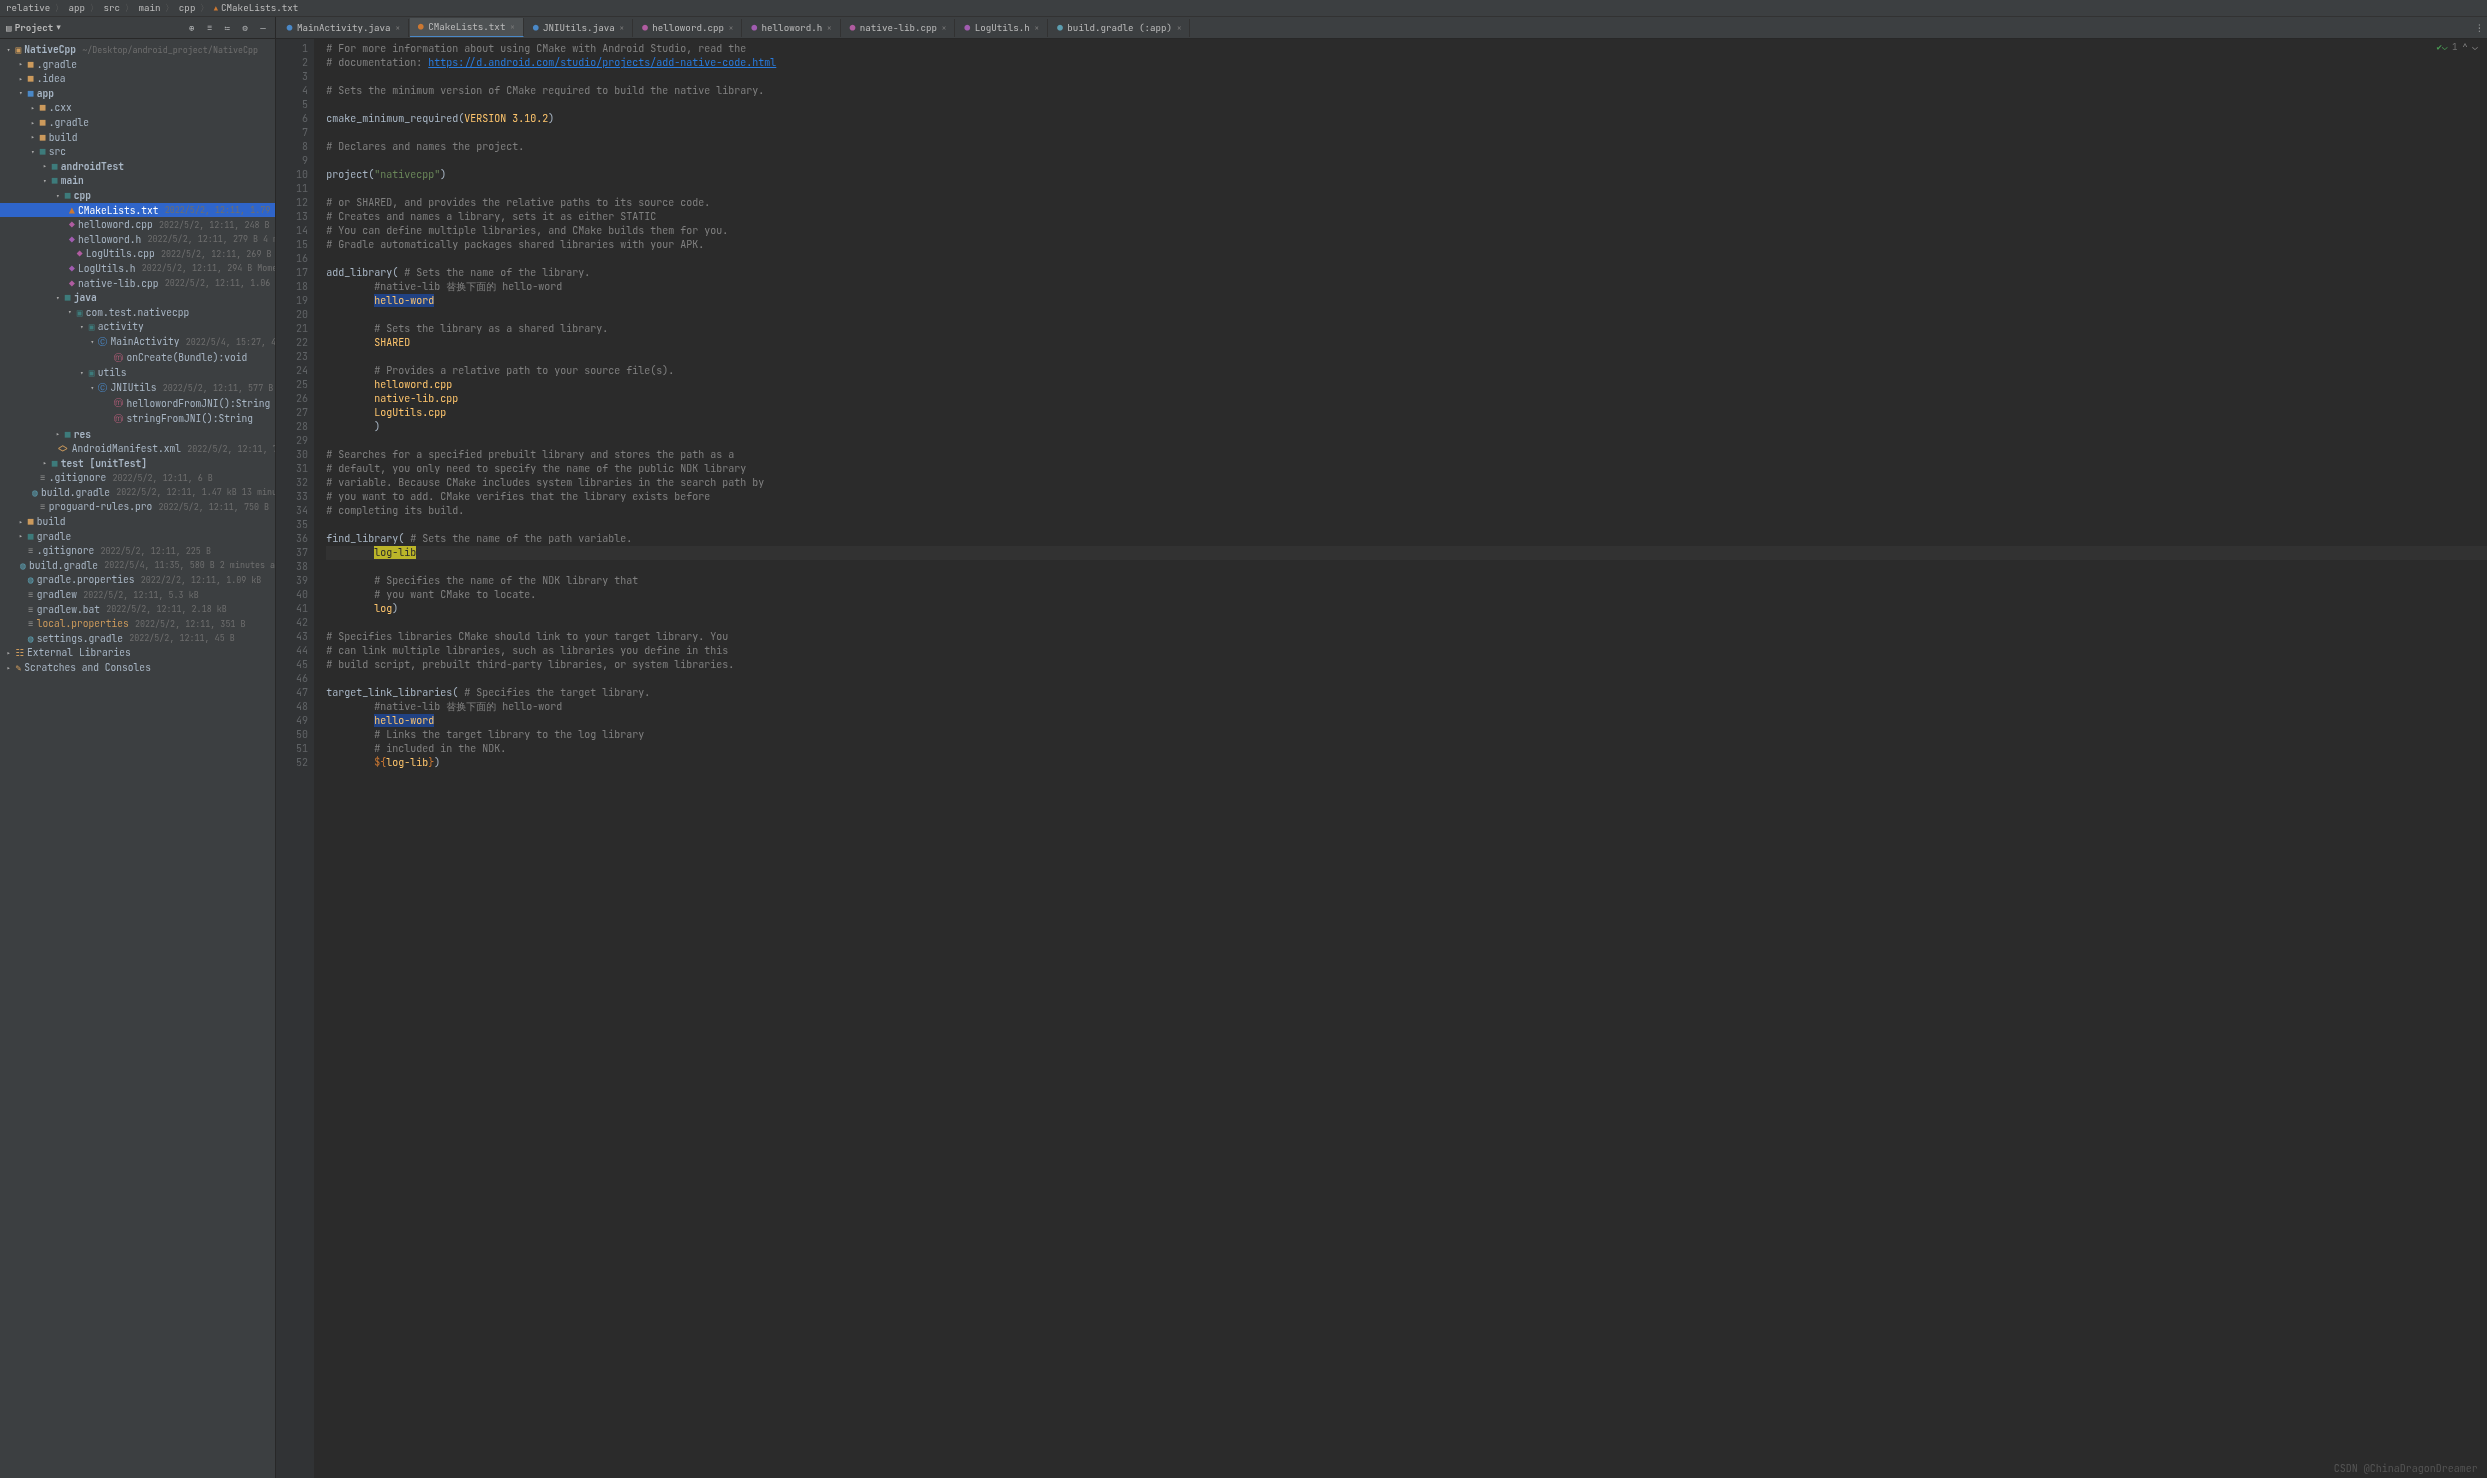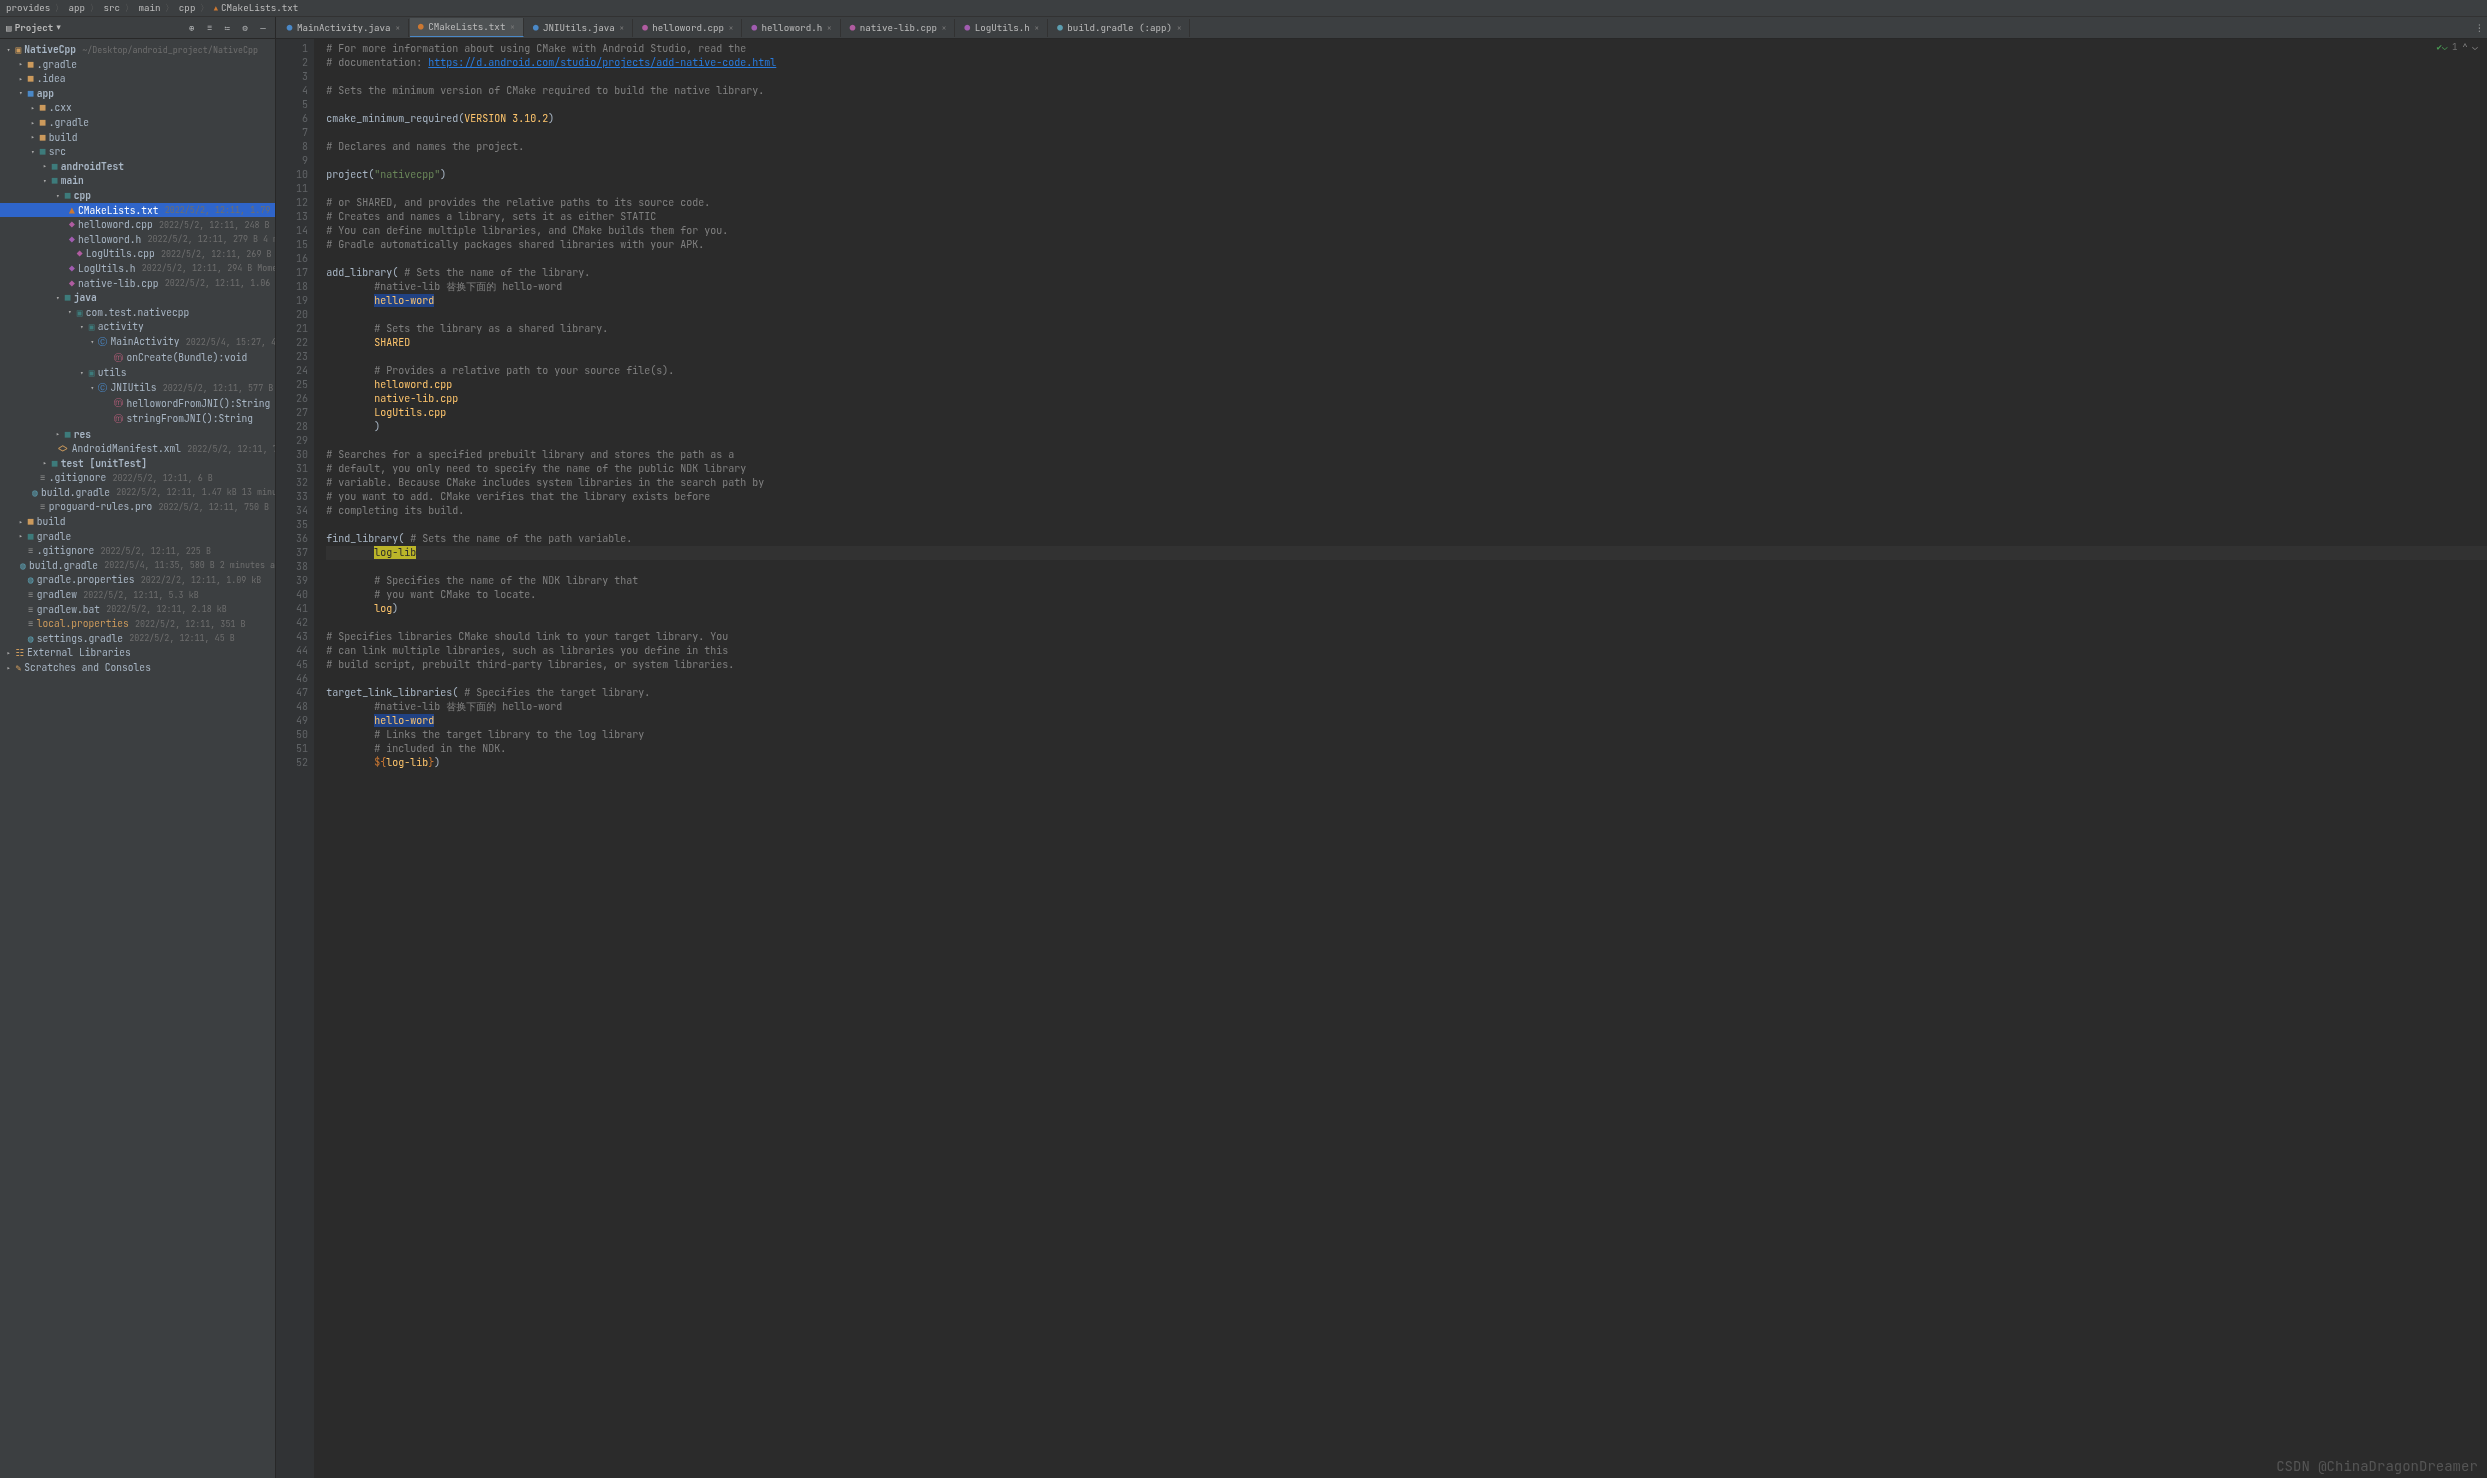--- a/index.html
+++ b/index.html
@@ -130,31 +130,31 @@
   gap: 4.6px;
   color: #6e6e6e;
   font-size: 9.2px;
 }
 .editor-status .check { color: #499c54; }
 .watermark {
   position: absolute;
   bottom: 3.1px;
   right: 9.2px;
   color: #555;
-  font-size: 14px;
+  font-size: 10px;
 }
 </style>
 </head>
 <body>
 
 <div class="workspace">
 
   <div class="breadcrumb-bar" id="breadcrumb-bar">
       <span class="crumb">
-        <span>provides</span>
+        <span>relative</span>
       </span>
       <span class="sep">〉</span>
       <span class="crumb">
         <span>app</span>
       </span>
       <span class="sep">〉</span>
       <span class="crumb">
         <span>src</span>
       </span>
       <span class="sep">〉</span>

